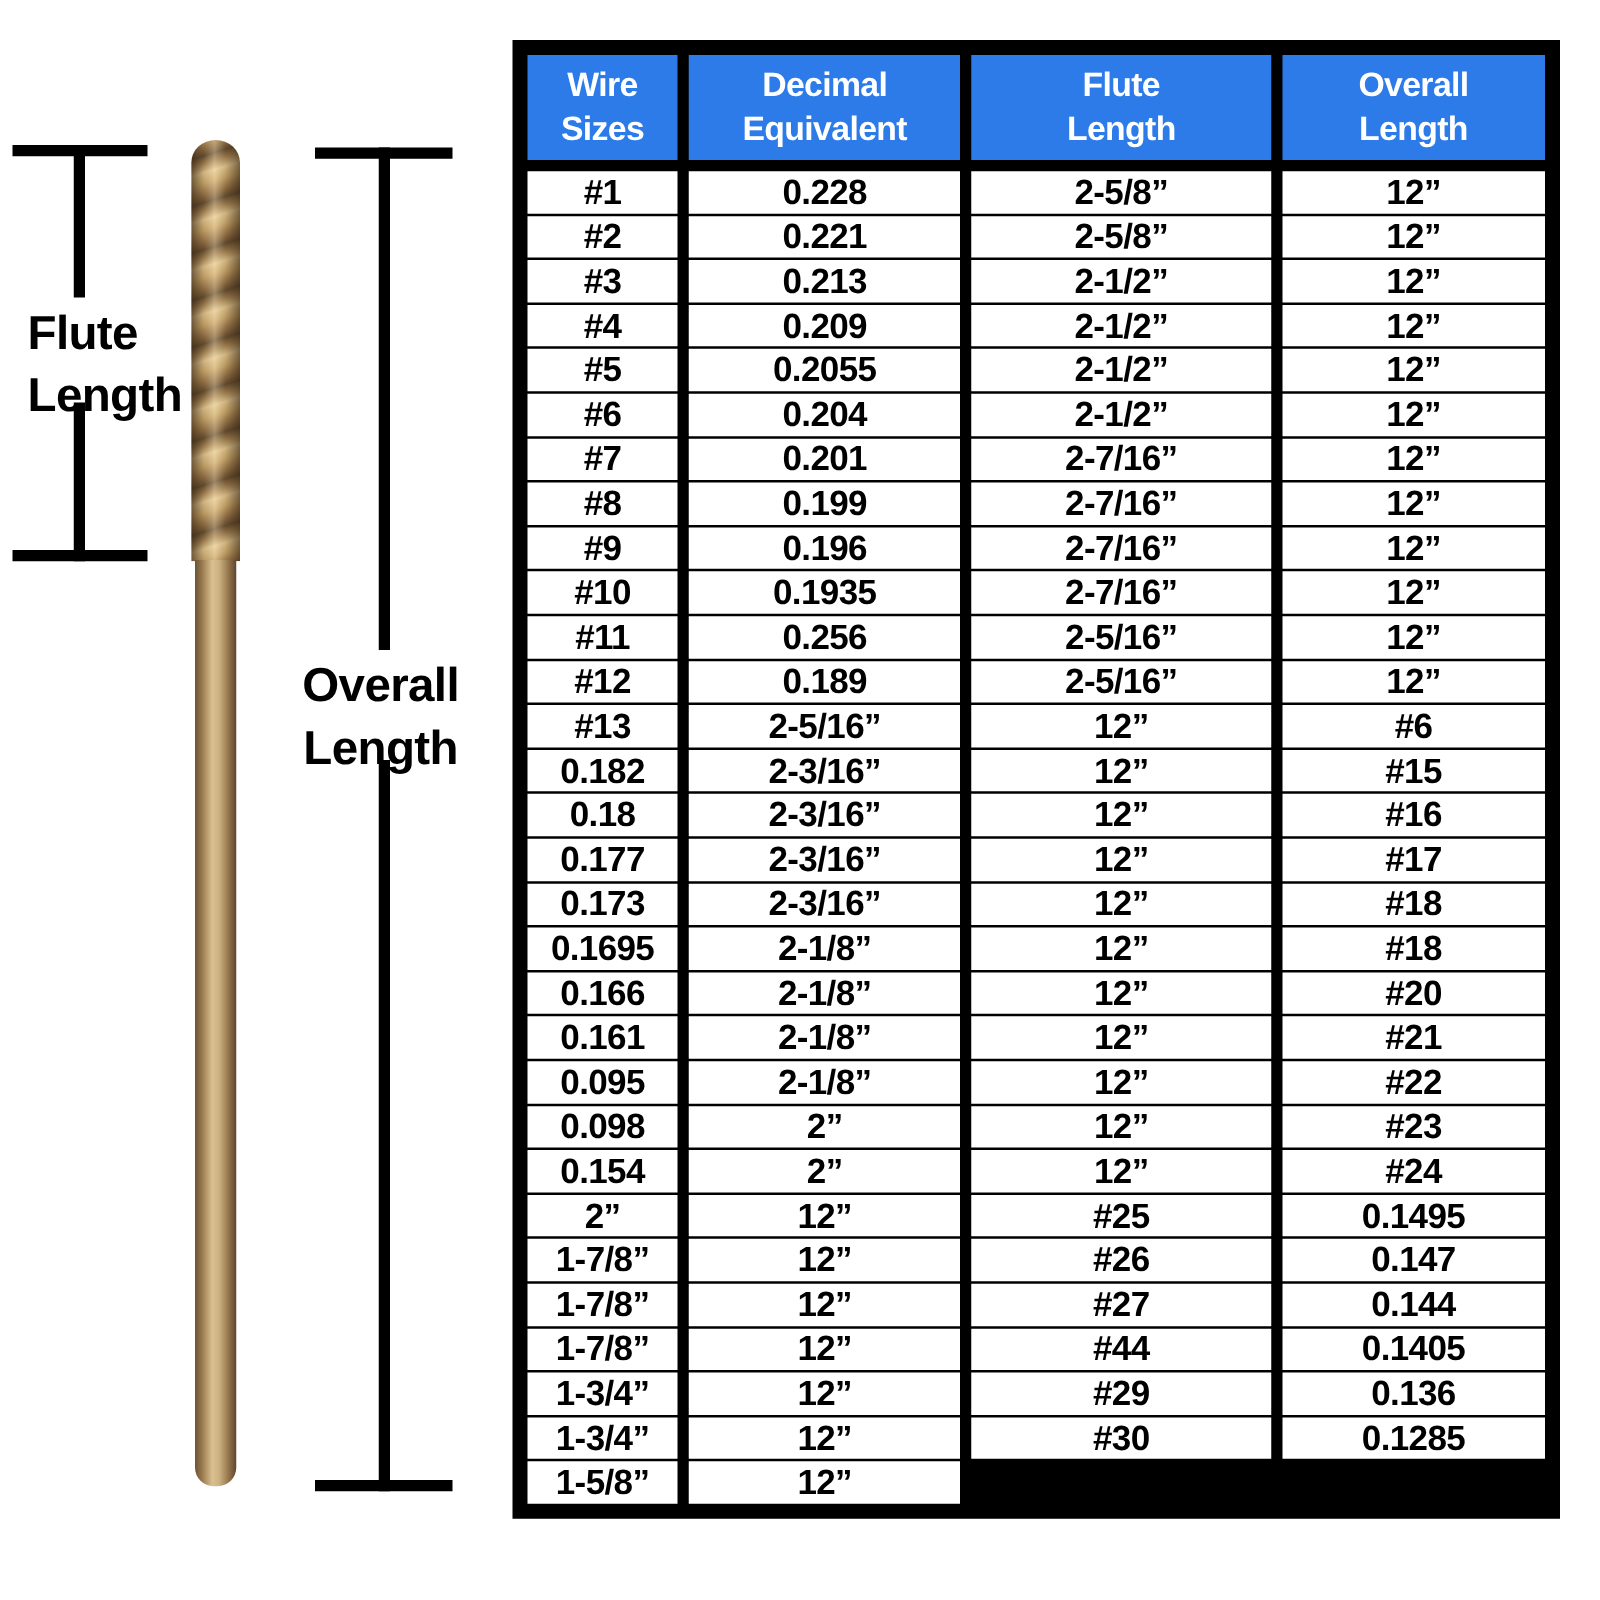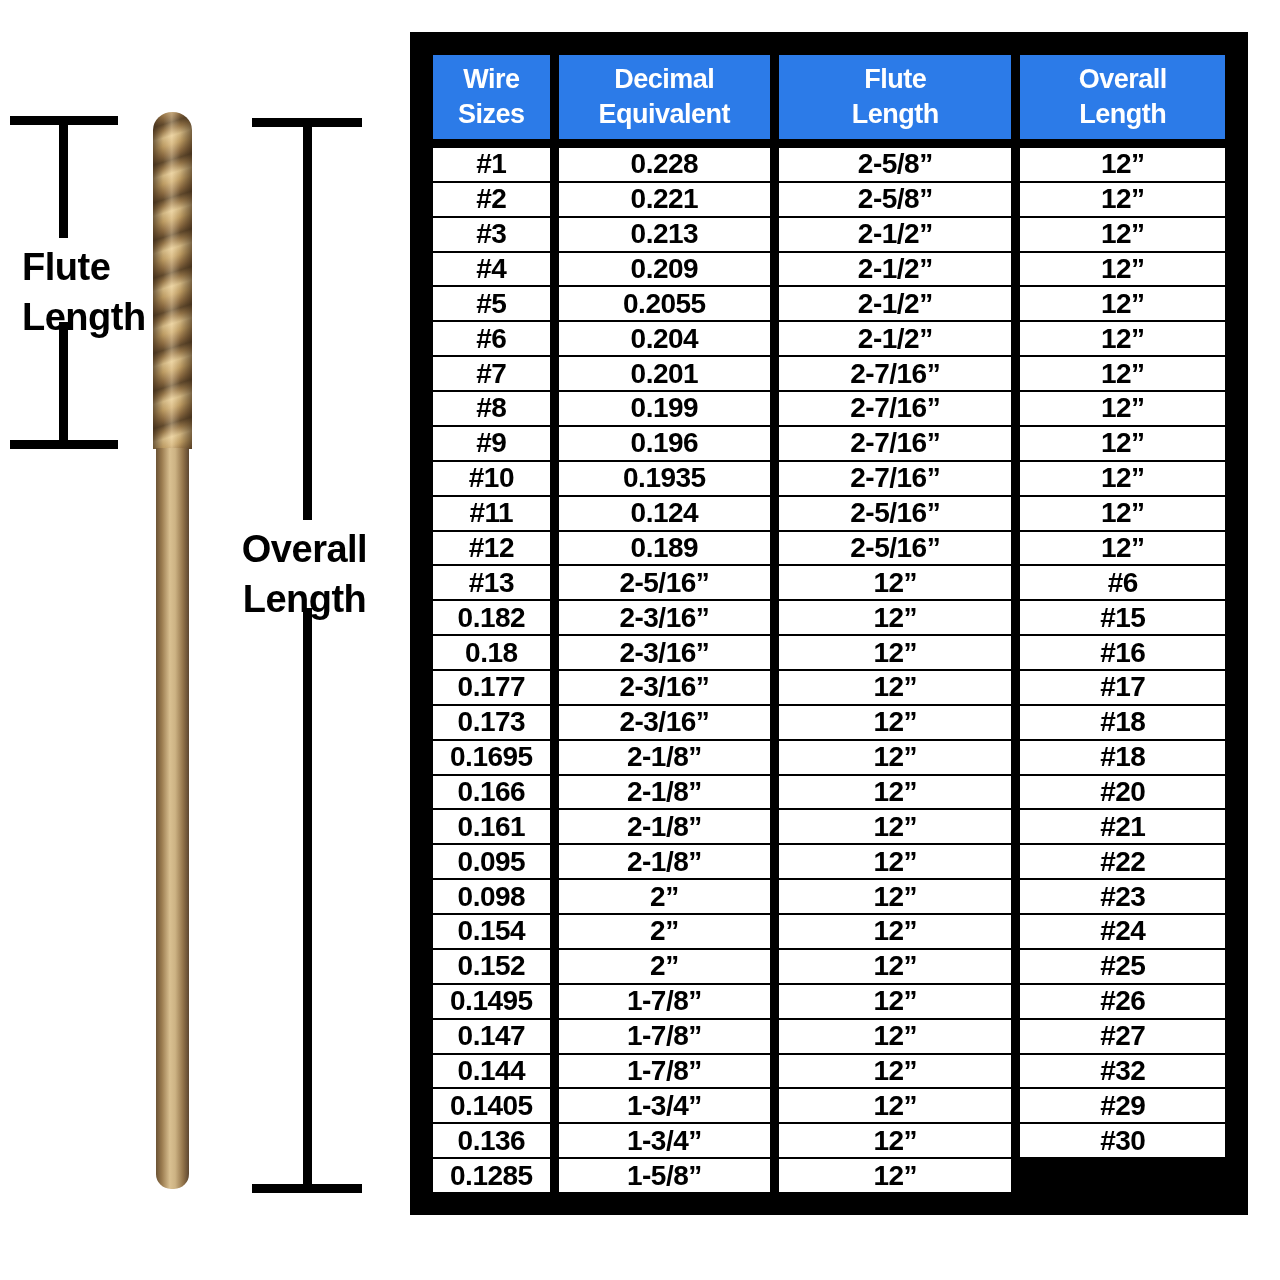--- a/index.html
+++ b/index.html
@@ -41,21 +41,21 @@
   #drill-shank {
     position:absolute; left:156px; top:448px; width:33px; height:741px;
     border-radius:0 0 15px 15px;
     background:linear-gradient(90deg,
       #6b5335 0%, #9b7c50 18%, #d9c091 42%, #cdb384 58%, #93744a 82%, #5c4630 100%);
   }
 
   
   #spec-table {
     position:absolute; left:410px; top:32px; width:838px; height:1183px;
-    background:#000; padding:23px; display:flex; flex-direction:column;
+    background:#000; padding:12px; display:flex; flex-direction:column;
   }
   #spec-table-header {
     display:grid; grid-template-columns:121fr 219fr 241fr 212fr;
     column-gap:9px; height:84px; flex:0 0 auto;
   }
   .header-cell {
     background:#2C7BE8; color:#fff; font-weight:bold; font-size:27px;
     line-height:35px; display:flex; align-items:center; justify-content:center;
     text-align:center; white-space:pre-line; letter-spacing:-0.5px;
   }
@@ -153,21 +153,21 @@
   <div class="cell">0.196</div>
   <div class="cell">2-7/16”</div>
   <div class="cell">12”</div>
 
   <div class="cell">#10</div>
   <div class="cell">0.1935</div>
   <div class="cell">2-7/16”</div>
   <div class="cell">12”</div>
 
   <div class="cell">#11</div>
-  <div class="cell">0.124</div>
+  <div class="cell">0.256</div>
   <div class="cell">2-5/16”</div>
   <div class="cell">12”</div>
 
   <div class="cell">#12</div>
   <div class="cell">0.189</div>
   <div class="cell">2-5/16”</div>
   <div class="cell">12”</div>
 
   <div class="cell">#13</div>
   <div class="cell">2-5/16”</div>
@@ -217,40 +217,39 @@
   <div class="cell">0.098</div>
   <div class="cell">2”</div>
   <div class="cell">12”</div>
 
   <div class="cell">#23</div>
   <div class="cell">0.154</div>
   <div class="cell">2”</div>
   <div class="cell">12”</div>
 
   <div class="cell">#24</div>
-  <div class="cell">0.152</div>
   <div class="cell">2”</div>
   <div class="cell">12”</div>
 
   <div class="cell">#25</div>
   <div class="cell">0.1495</div>
   <div class="cell">1-7/8”</div>
   <div class="cell">12”</div>
 
   <div class="cell">#26</div>
   <div class="cell">0.147</div>
   <div class="cell">1-7/8”</div>
   <div class="cell">12”</div>
 
   <div class="cell">#27</div>
   <div class="cell">0.144</div>
   <div class="cell">1-7/8”</div>
   <div class="cell">12”</div>
 
-  <div class="cell">#32</div>
+  <div class="cell">#44</div>
   <div class="cell">0.1405</div>
   <div class="cell">1-3/4”</div>
   <div class="cell">12”</div>
 
   <div class="cell">#29</div>
   <div class="cell">0.136</div>
   <div class="cell">1-3/4”</div>
   <div class="cell">12”</div>
 
   <div class="cell">#30</div>

